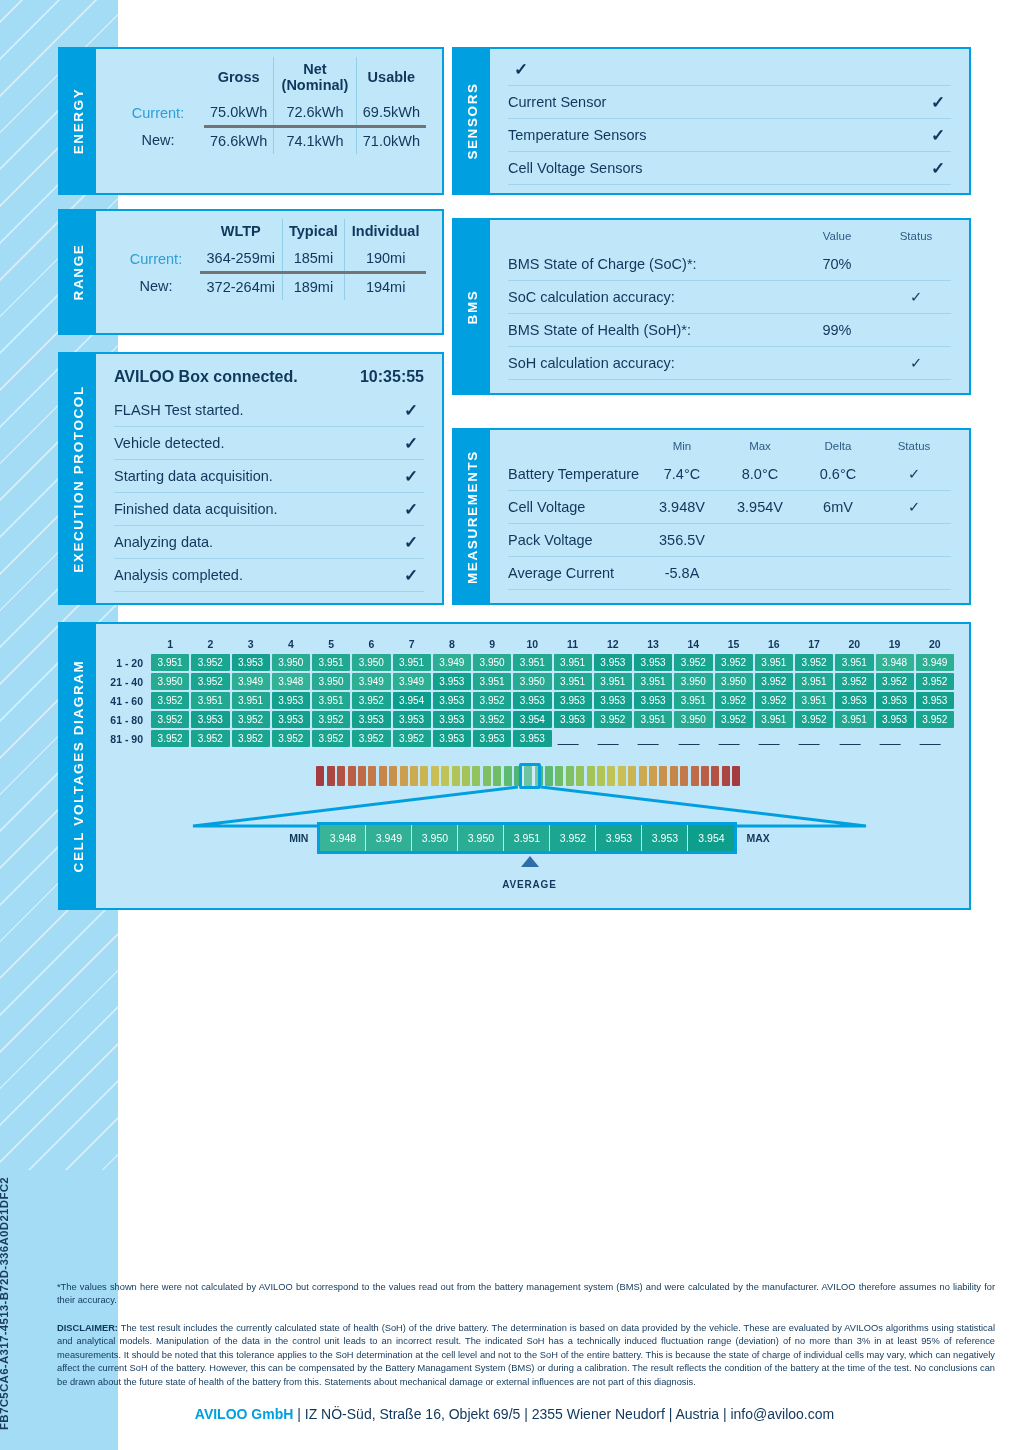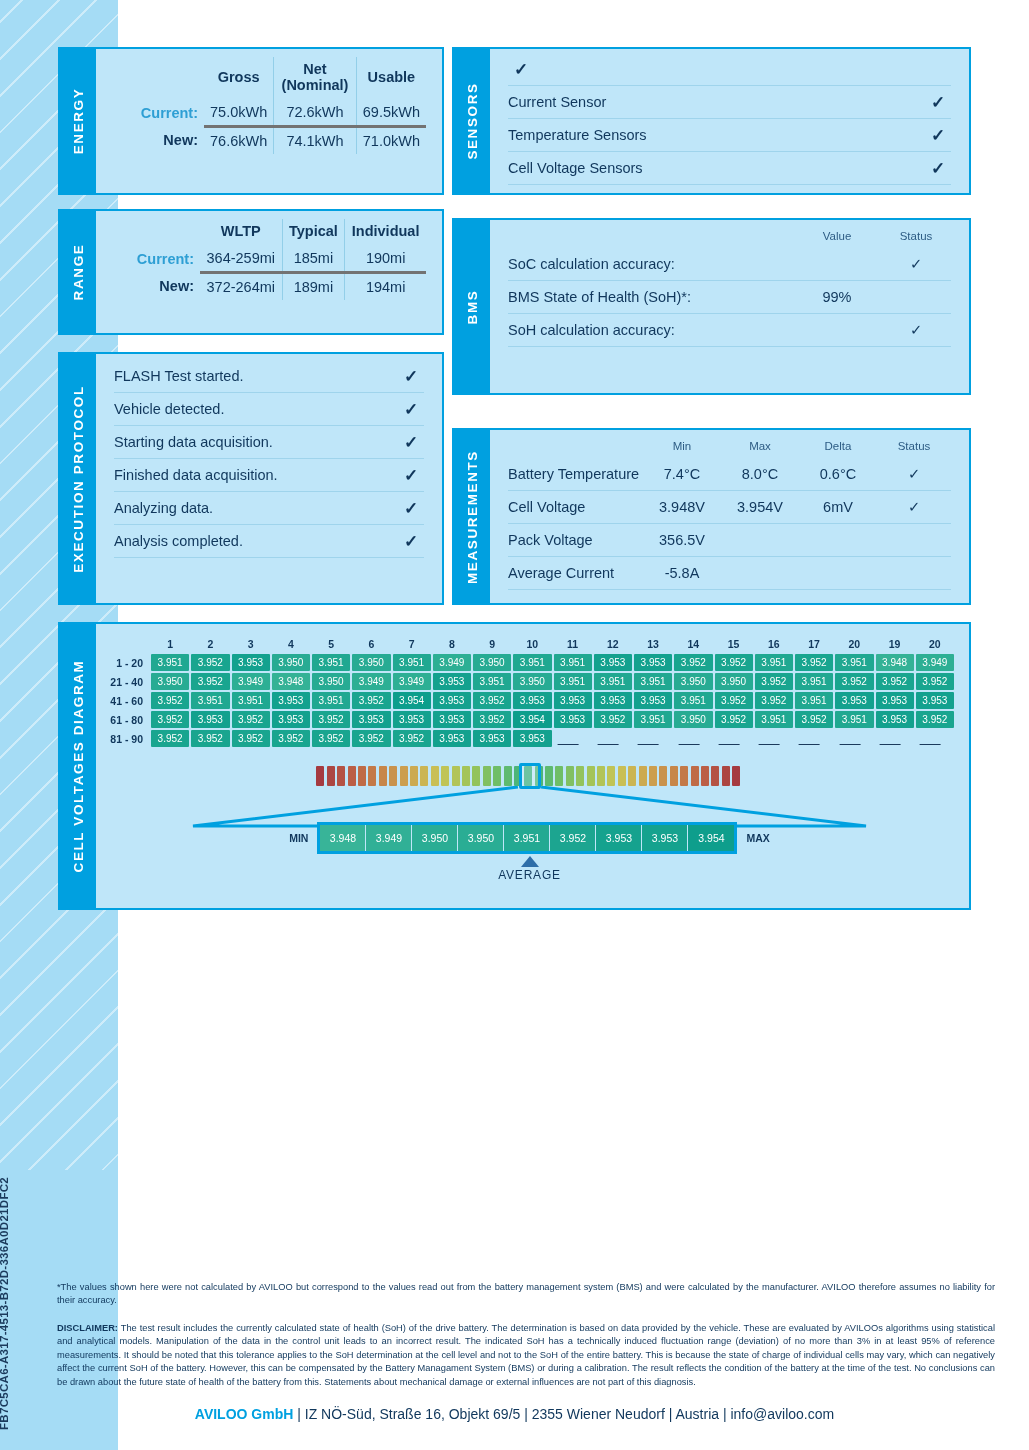--- a/index.html
+++ b/index.html
@@ -64,21 +64,21 @@
   }
   
   table.kv { width:100%; border-collapse:collapse; }
   table.kv th {
     font-size:14.5px; font-weight:700; color:#10375c;
     padding:4px 6px 6px 6px; text-align:center;
   }
   table.kv td {
     font-size:14.5px; padding:5px 6px; text-align:center; color:#10375c;
   }
-  table.kv td.rowlab { text-align:right; font-weight:700; white-space:nowrap;}
+  table.kv td.rowlab { font-weight:400; white-space:nowrap;}
   .r-current td, .r-current td.rowlab { color:#2e9fd4; }
   .r-current td.vcell { border-bottom:3px solid #737373; }
   .vsep { border-left:1px solid #93cfe9; }
   
   .lrow {
     display:flex; align-items:center;
     border-bottom:1px solid #9fd4ec;
     font-size:14.5px; color:#10375c;
     min-height:33px;
   }
@@ -137,21 +137,21 @@
     width:46px; height:26px; line-height:26px; text-align:center;
     font-size:10.5px; color:#ffffff; border-right:1px solid #bfe6f9;
   }
   .mm-cell:last-child{border-right:none;}
   .avg-wrap { text-align:center; margin-top:2px; }
   .avg-tri {
     width:0;height:0;margin:0 auto;
     border-left:9px solid transparent;border-right:9px solid transparent;
     border-bottom:11px solid #2e6ea8;
   }
-  .avg-txt { font-size:12px; font-weight:400; color:#10375c; letter-spacing:0.8px; margin-top:1px;}
+  .avg-txt { font-size:10px; font-weight:700; color:#10375c; letter-spacing:0.8px; margin-top:12px;}
   
   .disc {
     position:absolute; left:57px; width:938px;
     font-size:9.3px; line-height:13.4px; color:#10375c; text-align:justify;
   }
   .disc b { font-weight:700; }
   .footline {
     position:absolute; left:0; width:1029px; text-align:center;
     font-size:14px; color:#10375c;
   }
@@ -224,20 +224,24 @@
     </tbody>
       </table>
   </div>
 </div>
 
 <div class="card" style="left:58px; top:352px; width:386px; height:253px;">
   <div class="vtab">
     <span>EXECUTION PROTOCOL</span>
   </div>
   <div class="cbody" style="padding:6px 18px 6px 18px;">
+    <div class="proto-title">
+      <span class="lbl">AVILOO Box connected.</span>
+      <span class="time">10:35:55</span>
+    </div>
     <div class="lrow">
       <span class="lbl">FLASH Test started.</span>
       <span class="chk">✓</span>
     </div>
     <div class="lrow">
       <span class="lbl">Vehicle detected.</span>
       <span class="chk">✓</span>
     </div>
     <div class="lrow">
       <span class="lbl">Starting data acquisition.</span>
@@ -283,20 +287,25 @@
 
 <div class="card" style="left:452px; top:218px; width:519px; height:177px;">
   <div class="vtab">
     <span>BMS</span>
   </div>
   <div class="cbody" style="padding:4px 18px;">
     <div class="lrow hdr-row">
       <span class="lbl"></span>
       <span class="colval">Value</span>
       <span class="colstat">Status</span>
+    </div>
+    <div class="lrow">
+      <span class="lbl">BMS State of Charge (SoC)*:</span>
+      <span class="colval">70%</span>
+      <span class="colstat"></span>
     </div>
     <div class="lrow">
       <span class="lbl">SoC calculation accuracy:</span>
       <span class="colval"></span>
       <span class="colstat">✓</span>
     </div>
     <div class="lrow">
       <span class="lbl">BMS State of Health (SoH)*:</span>
       <span class="colval">99%</span>
       <span class="colstat"></span>

